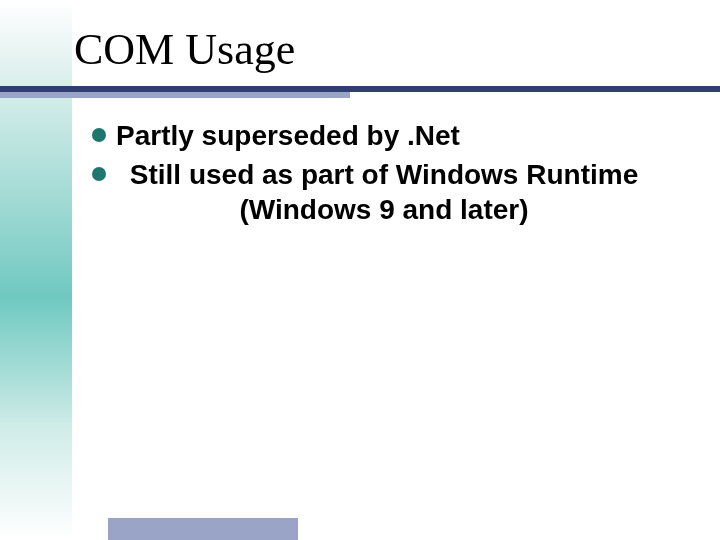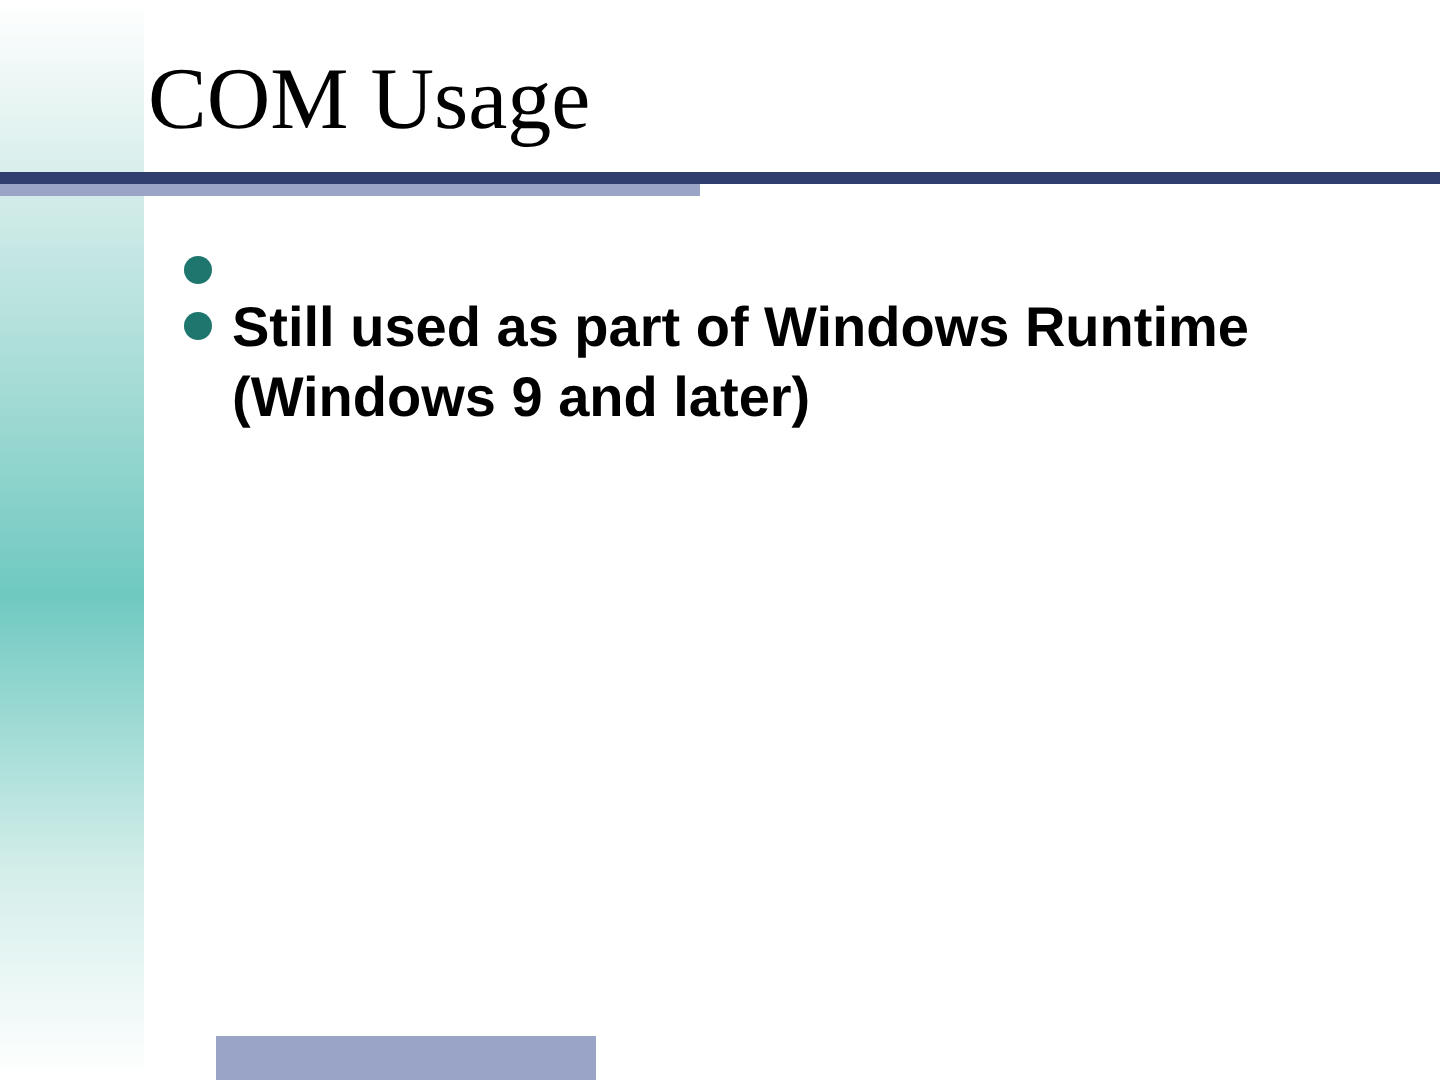--- a/index.html
+++ b/index.html
@@ -8,20 +8,21 @@
     width: 720px;
     height: 540px;
     font-family: Arial, Helvetica, sans-serif;
     background: #ffffff;
     overflow: hidden;
   }
   .slide {
     position: relative;
     width: 578px;
     height: 540px;
+    text-align: center;
   }
   .side-gradient {
     position: absolute;
     left: 0;
     top: 0;
     width: 72px;
     height: 540px;
     background: linear-gradient(to bottom,
       #ffffff 0%,
       #e2f2f0 12%,
@@ -97,20 +98,21 @@
   <div class="side-gradient"></div>
 
   <div class="title">COM Usage</div>
 
   <div class="title-underline-dark"></div>
   <div class="title-underline-light"></div>
 
   <div class="content">
     <div class="bullet-item">
       <div class="bullet-dot"></div>
+      <div class="bullet-text">Partly superseded by .Net</div>
     </div>
     <div class="bullet-item">
       <div class="bullet-dot"></div>
       <div class="bullet-text">Still used as part of Windows Runtime (Windows 9 and later)</div>
     </div>
   </div>
 
   <div class="footer-bar"></div>
 
 </div>

